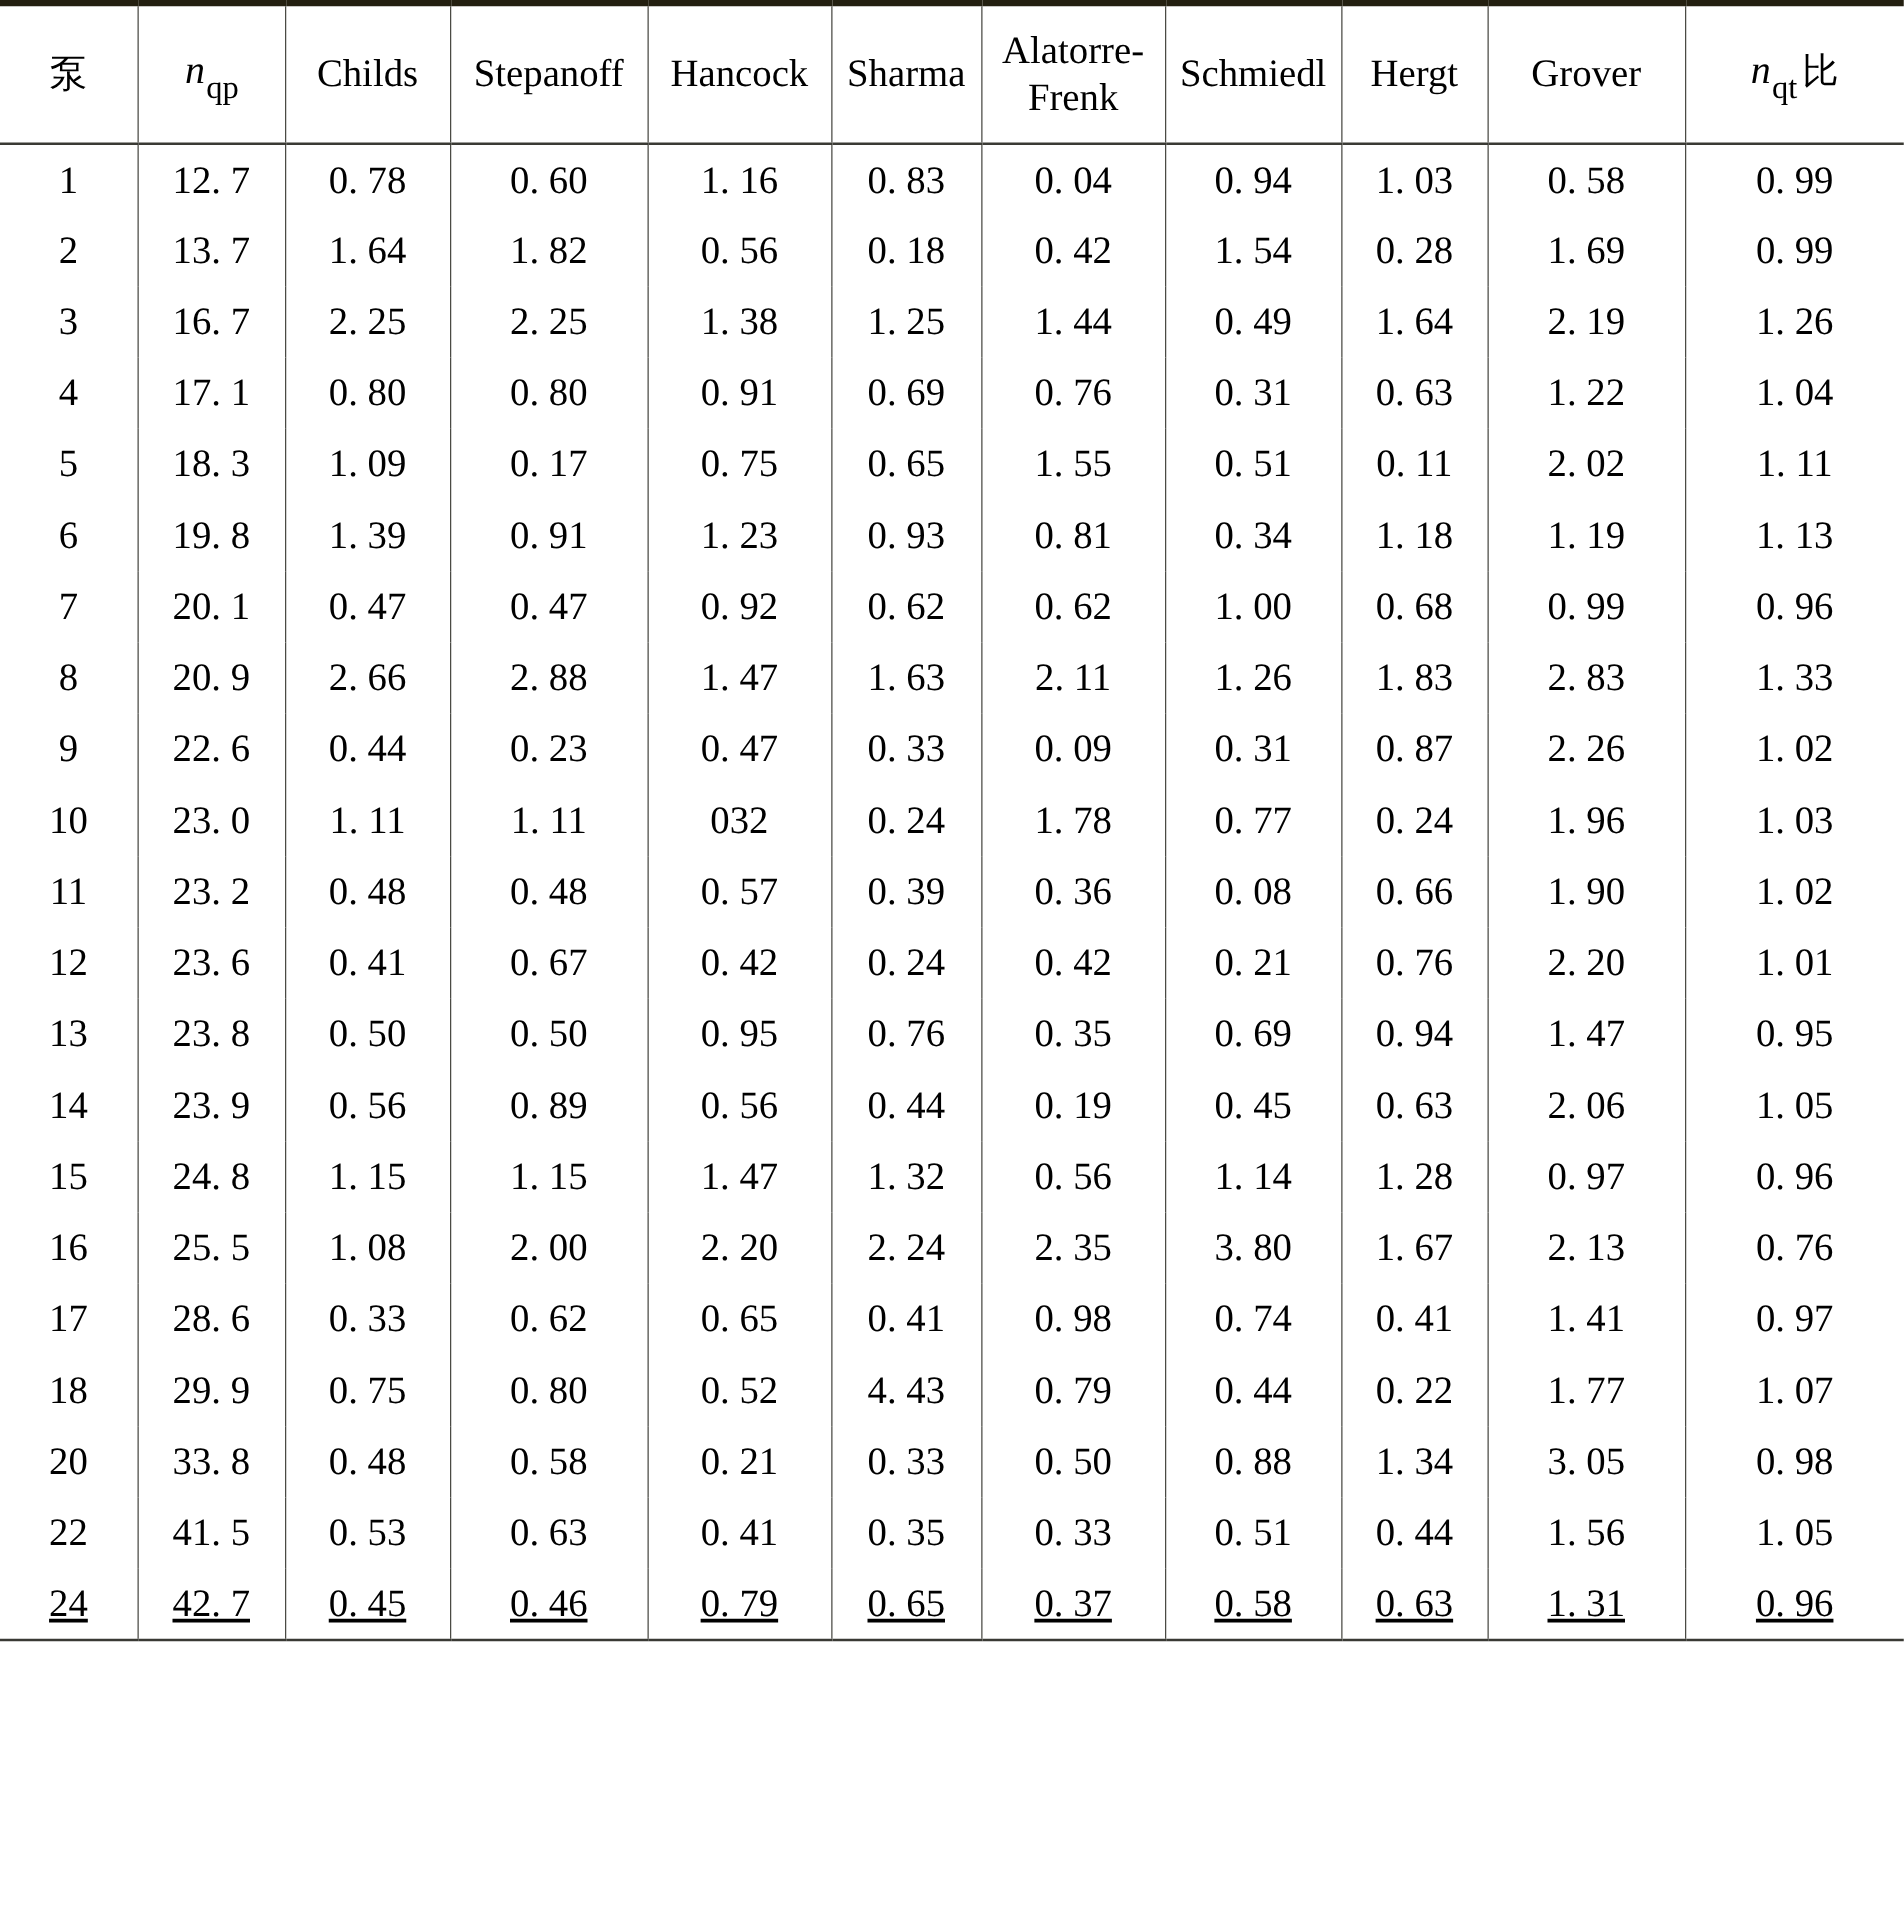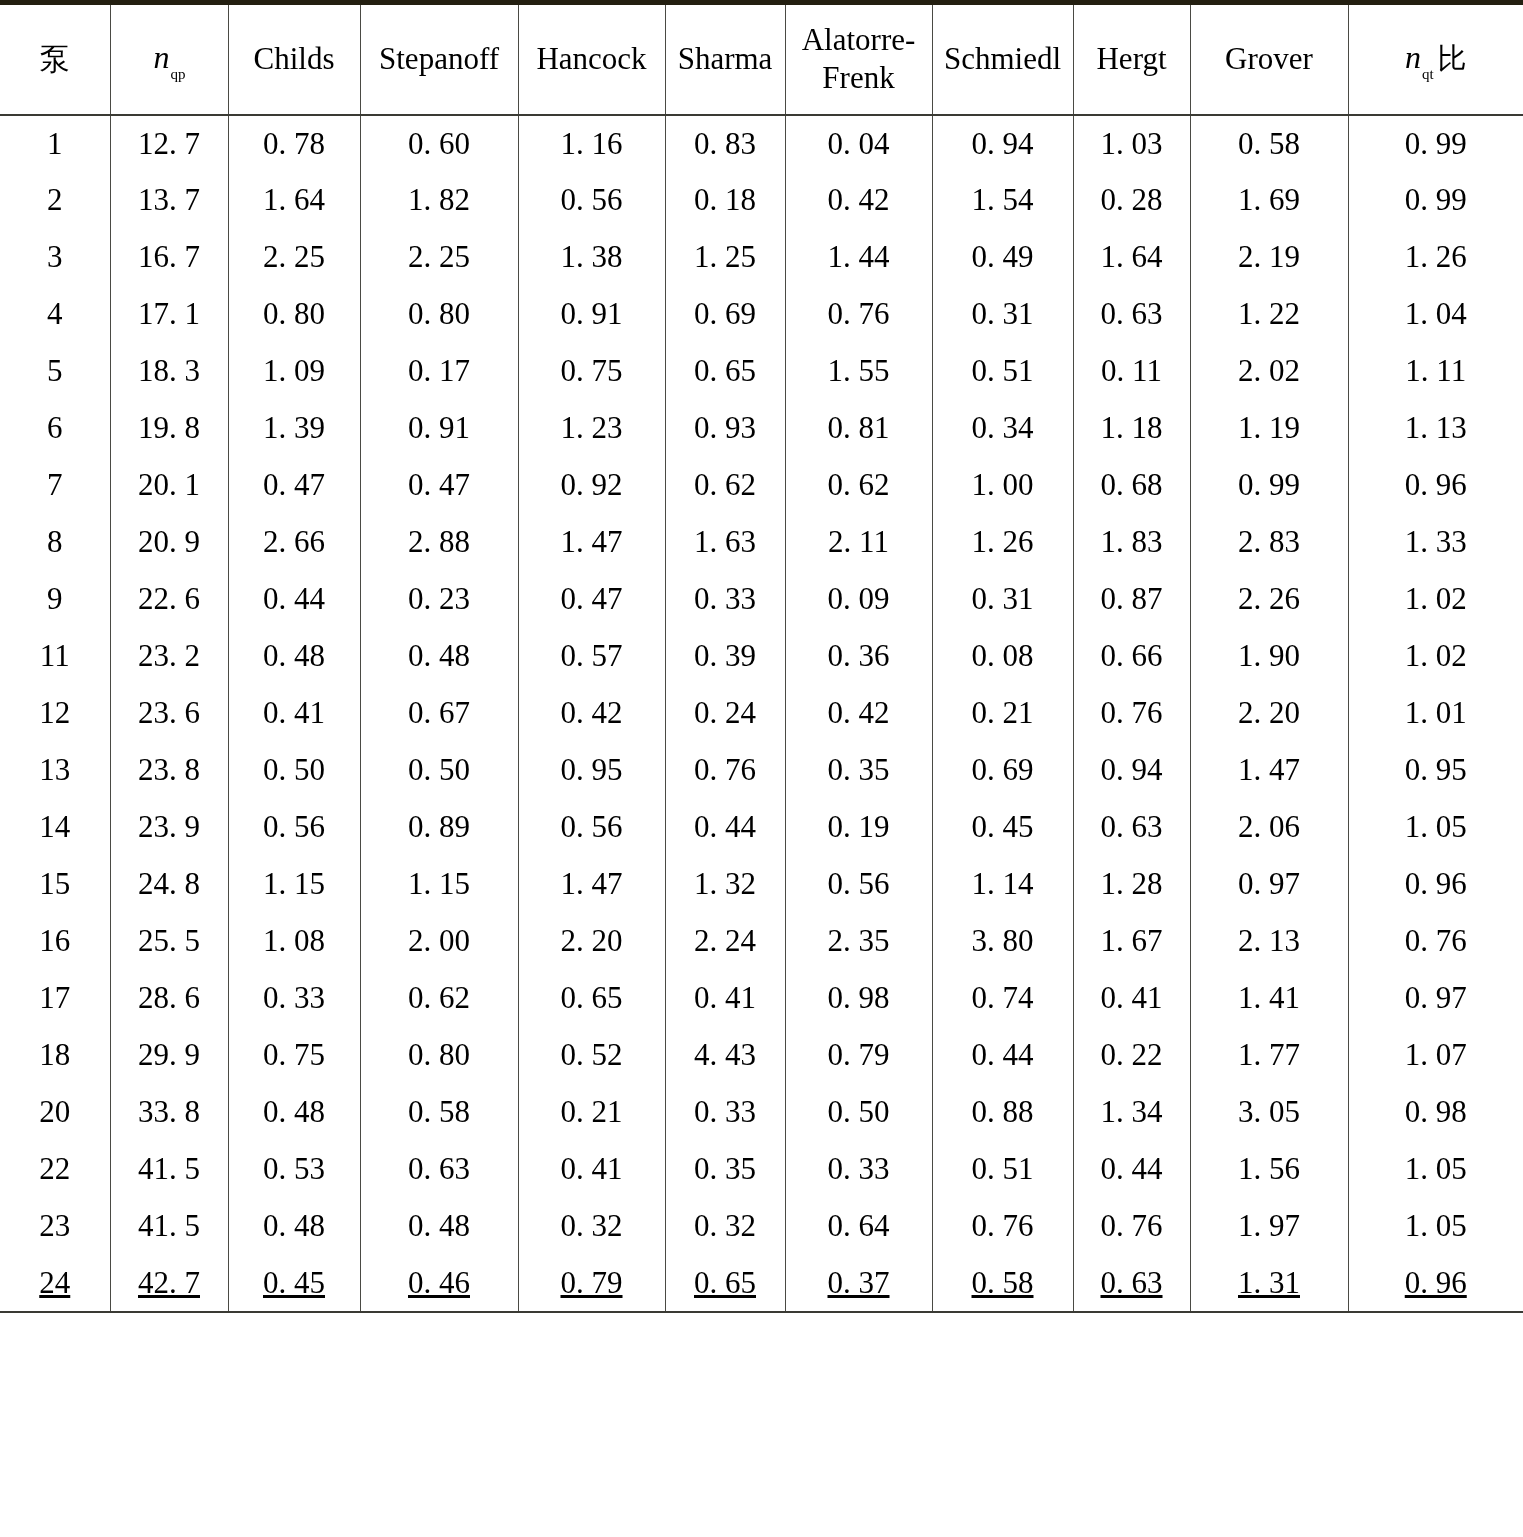--- a/index.html
+++ b/index.html
@@ -75,21 +75,21 @@
   col.c8  { width: 117px; }
   col.c9  { width: 158px; }
   col.c10 { width: 175px; }
 
   .hdr-math {
     font-style: italic;
     font-size: 32px;
   }
   .hdr-sub {
     font-style: normal;
-    font-size: 15px;
+    font-size: 26px;
     vertical-align: sub;
     position: relative;
     top: 4px;
     left: 1px;
   }
   .hdr-cjk {
     font-family: "DejaVu Sans", "Liberation Sans", sans-serif;
     font-style: normal;
     font-size: 29px;
     margin-left: 5px;
@@ -251,20 +251,33 @@
           <td>0. 23</td>
           <td>0. 47</td>
           <td>0. 33</td>
           <td>0. 09</td>
           <td>0. 31</td>
           <td>0. 87</td>
           <td>2. 26</td>
           <td>1. 02</td>
         </tr>
         <tr>
+          <td>10</td>
+          <td>23. 0</td>
+          <td>1. 11</td>
+          <td>1. 11</td>
+          <td>032</td>
+          <td>0. 24</td>
+          <td>1. 78</td>
+          <td>0. 77</td>
+          <td>0. 24</td>
+          <td>1. 96</td>
+          <td>1. 03</td>
+        </tr>
+        <tr>
           <td>11</td>
           <td>23. 2</td>
           <td>0. 48</td>
           <td>0. 48</td>
           <td>0. 57</td>
           <td>0. 39</td>
           <td>0. 36</td>
           <td>0. 08</td>
           <td>0. 66</td>
           <td>1. 90</td>
@@ -381,33 +394,20 @@
           <td>0. 63</td>
           <td>0. 41</td>
           <td>0. 35</td>
           <td>0. 33</td>
           <td>0. 51</td>
           <td>0. 44</td>
           <td>1. 56</td>
           <td>1. 05</td>
         </tr>
         <tr>
-          <td>23</td>
-          <td>41. 5</td>
-          <td>0. 48</td>
-          <td>0. 48</td>
-          <td>0. 32</td>
-          <td>0. 32</td>
-          <td>0. 64</td>
-          <td>0. 76</td>
-          <td>0. 76</td>
-          <td>1. 97</td>
-          <td>1. 05</td>
-        </tr>
-        <tr>
           <td>24</td>
           <td>42. 7</td>
           <td>0. 45</td>
           <td>0. 46</td>
           <td>0. 79</td>
           <td>0. 65</td>
           <td>0. 37</td>
           <td>0. 58</td>
           <td>0. 63</td>
           <td>1. 31</td>

